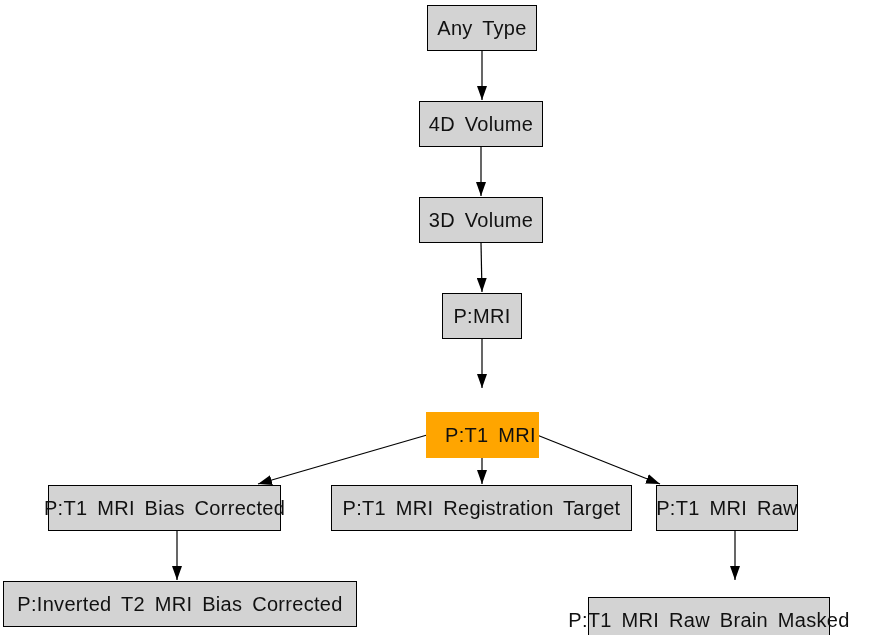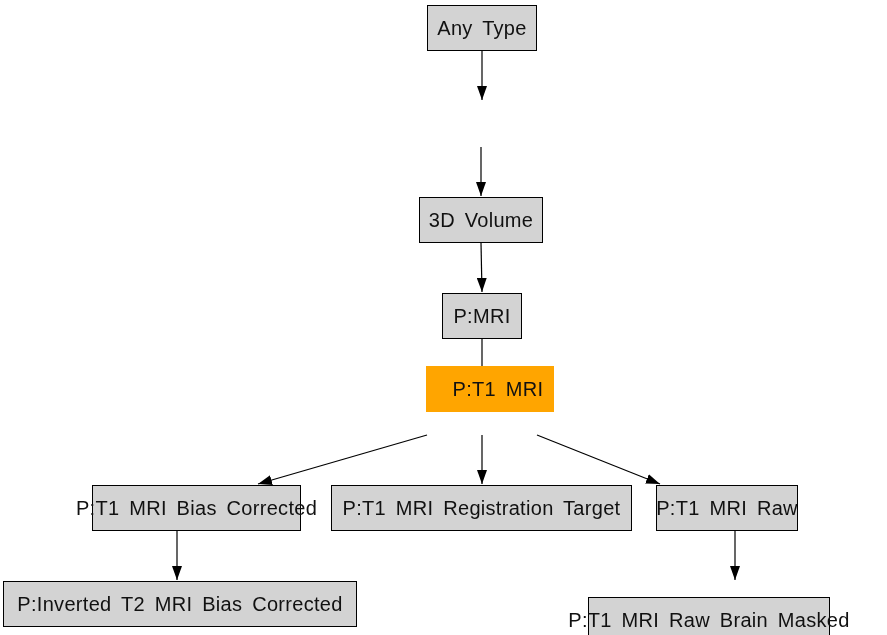--- a/index.html
+++ b/index.html
@@ -38,22 +38,22 @@
     height: 46px;
   }
   .node.highlight {
     background: #ffa500;
     border-color: #ffa500;
   }
   .n-any-type           { left: 427px; top:   5px; width: 110px; }
   .n-4d-volume          { left: 419px; top: 101px; width: 124px; }
   .n-3d-volume          { left: 419px; top: 197px; width: 124px; }
   .n-p-mri              { left: 442px; top: 293px; width:  80px; }
-  .n-p-t1-mri           { left: 426px; top: 366px; width: 128px; padding-left: 16px; }
-  .n-bias-corrected     { left:  48px; top: 485px; width: 209px; margin-left: 44px; }
+  .n-p-t1-mri           { left: 426px; top: 412px; width: 113px; padding-left: 16px; }
+  .n-bias-corrected     { left:  48px; top: 485px; width: 233px; }
   .n-registration-target{ left: 331px; top: 485px; width: 301px; }
   .n-raw                { left: 656px; top: 485px; width: 142px; }
   .n-inverted-t2        { left:   3px; top: 581px; width: 354px; text-align: right; }
   .n-raw-brain-masked   { left: 588px; top: 597px; width: 242px; }
 </style>
 </head>
 <body>
 
 <div class="canvas">
 
@@ -71,20 +71,23 @@
     <line x1="482" y1="435" x2="482" y2="484" stroke="#000000" stroke-width="1.2" marker-end="url(#arrow)"></line>
     <line x1="537" y1="435" x2="660" y2="484" stroke="#000000" stroke-width="1.2" marker-end="url(#arrow)"></line>
     <line x1="177" y1="531" x2="177" y2="580" stroke="#000000" stroke-width="1.2" marker-end="url(#arrow)"></line>
     <line x1="735" y1="531" x2="735" y2="580" stroke="#000000" stroke-width="1.2" marker-end="url(#arrow)"></line>
   </svg>
 
   <div class="node n-any-type">
     <span>Any Type</span>
   </div>
 
+  <div class="node n-4d-volume">
+    <span>4D Volume</span>
+  </div>
 
   <div class="node n-3d-volume">
     <span>3D Volume</span>
   </div>
 
   <div class="node n-p-mri">
     <span>P:MRI</span>
   </div>
 
   <div class="node highlight n-p-t1-mri">

